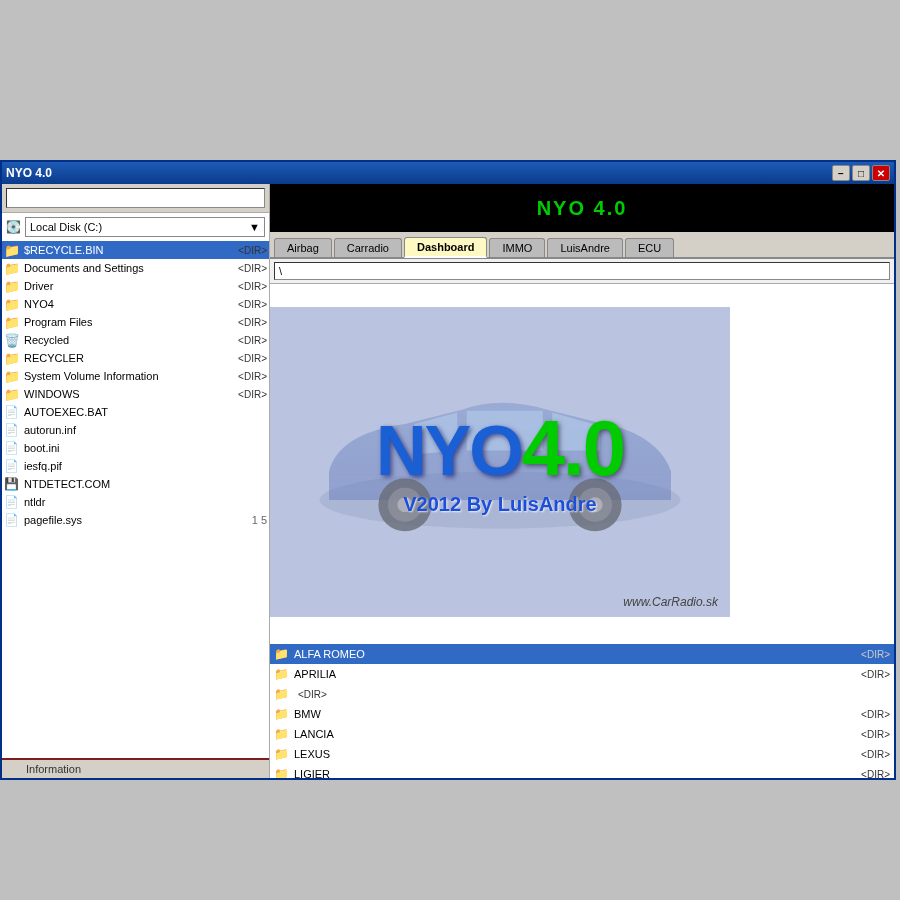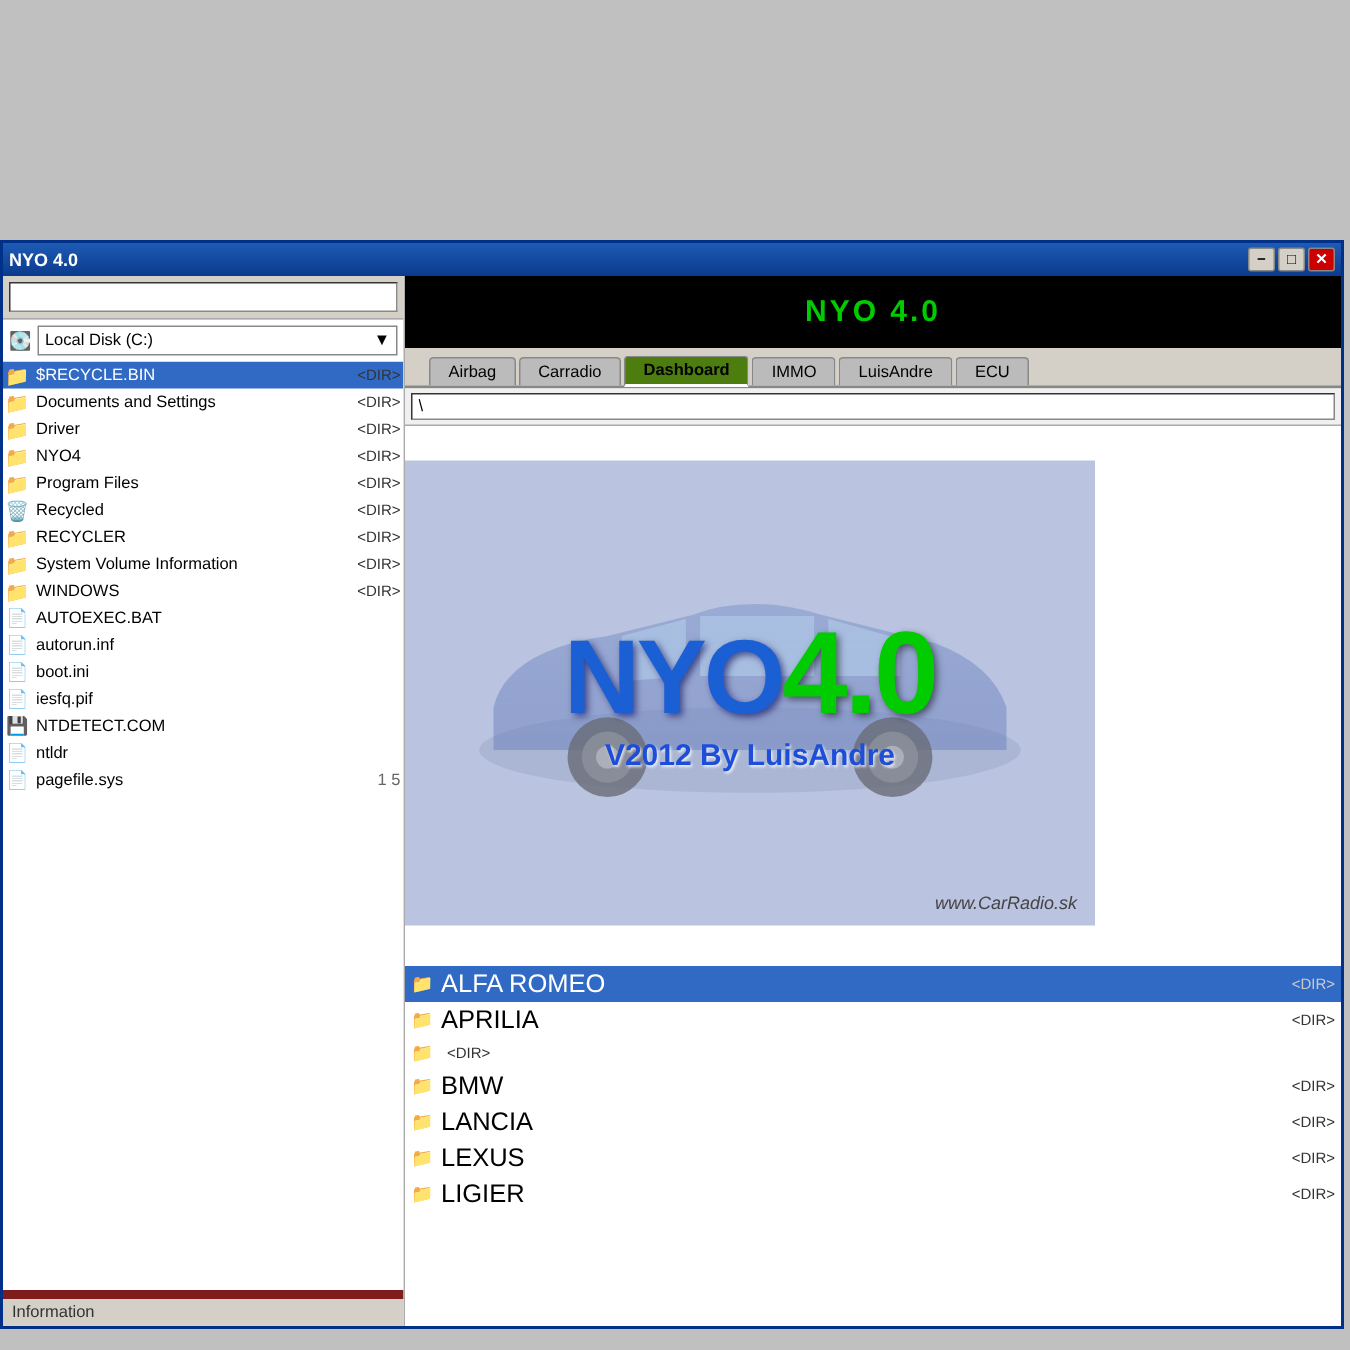--- a/index.html
+++ b/index.html
@@ -11,21 +11,21 @@
       font-size: 11px;
       overflow: hidden;
     }
 
     
     .window {
       position: absolute;
       top: 160px;
       left: 0px;
       width: 896px;
-      height: 726px;
+      height: 620px;
       border: 2px solid #003087;
       background: #fff;
     }
 
     .title-bar {
       background: linear-gradient(to bottom, #1e5bb5, #0a3a8c);
       height: 22px;
       display: flex;
       align-items: center;
       justify-content: space-between;
@@ -188,37 +188,37 @@
       font-weight: bold;
       letter-spacing: 2px;
     }
 
     
     .tabs-bar {
       background: #d4d0c8;
       display: flex;
       align-items: flex-end;
       padding-top: 4px;
-      padding-left: 16px;
+      padding-left: 4px;
       border-bottom: 2px solid #888;
     }
 
     .tab {
       padding: 3px 12px;
       background: #bbb;
       border: 1px solid #888;
       border-bottom: none;
       cursor: pointer;
       font-size: 11px;
       margin-right: 2px;
       border-radius: 3px 3px 0 0;
     }
 
     .tab.active {
-      background: #4d7c0f;
+      background: #fef9c3;
       border-bottom: 2px solid #fff;
       font-weight: bold;
       z-index: 1;
       position: relative;
       bottom: -1px;
     }
 
     
     .right-file-area {
       flex: 1;
@@ -269,21 +269,21 @@
       margin-right: 4px;
       display: inline-flex;
       align-items: center;
       justify-content: center;
       font-size: 11px;
       flex-shrink: 0;
     }
 
     .right-file-item .name {
       flex: 1;
-      font-size: 17px;
+      font-size: 11px;
     }
 
     .right-file-item .dir-tag {
       font-size: 10px;
       color: #333;
       margin-left: 4px;
     }
 
     .right-file-item.selected .dir-tag {
       color: #ccc;
@@ -476,21 +476,21 @@
           </div>
           <div class="file-item">
             <span class="icon">
               <span style="font-size:12px">📄</span>
             </span>
             <span class="name">pagefile.sys</span>
             <span class="size-col">1 5</span>
           </div>
         </div>
 
-      <div style="padding: 3px 6px; background: #d4d0c8; border-top: 6px solid #7f1d1d; font-size: 11px; color: #333;">Information</div>
+      <div style="padding: 3px 24px; background: #d4d0c8; border-top: 2px solid #7f1d1d; font-size: 11px; color: #333;">Information</div>
     </div>
 
     <div class="right-panel">
 
       <div class="nyo-header">
         <span class="nyo-title-text">NYO 4.0</span>
       </div>
 
       <div class="tabs-bar">
 

